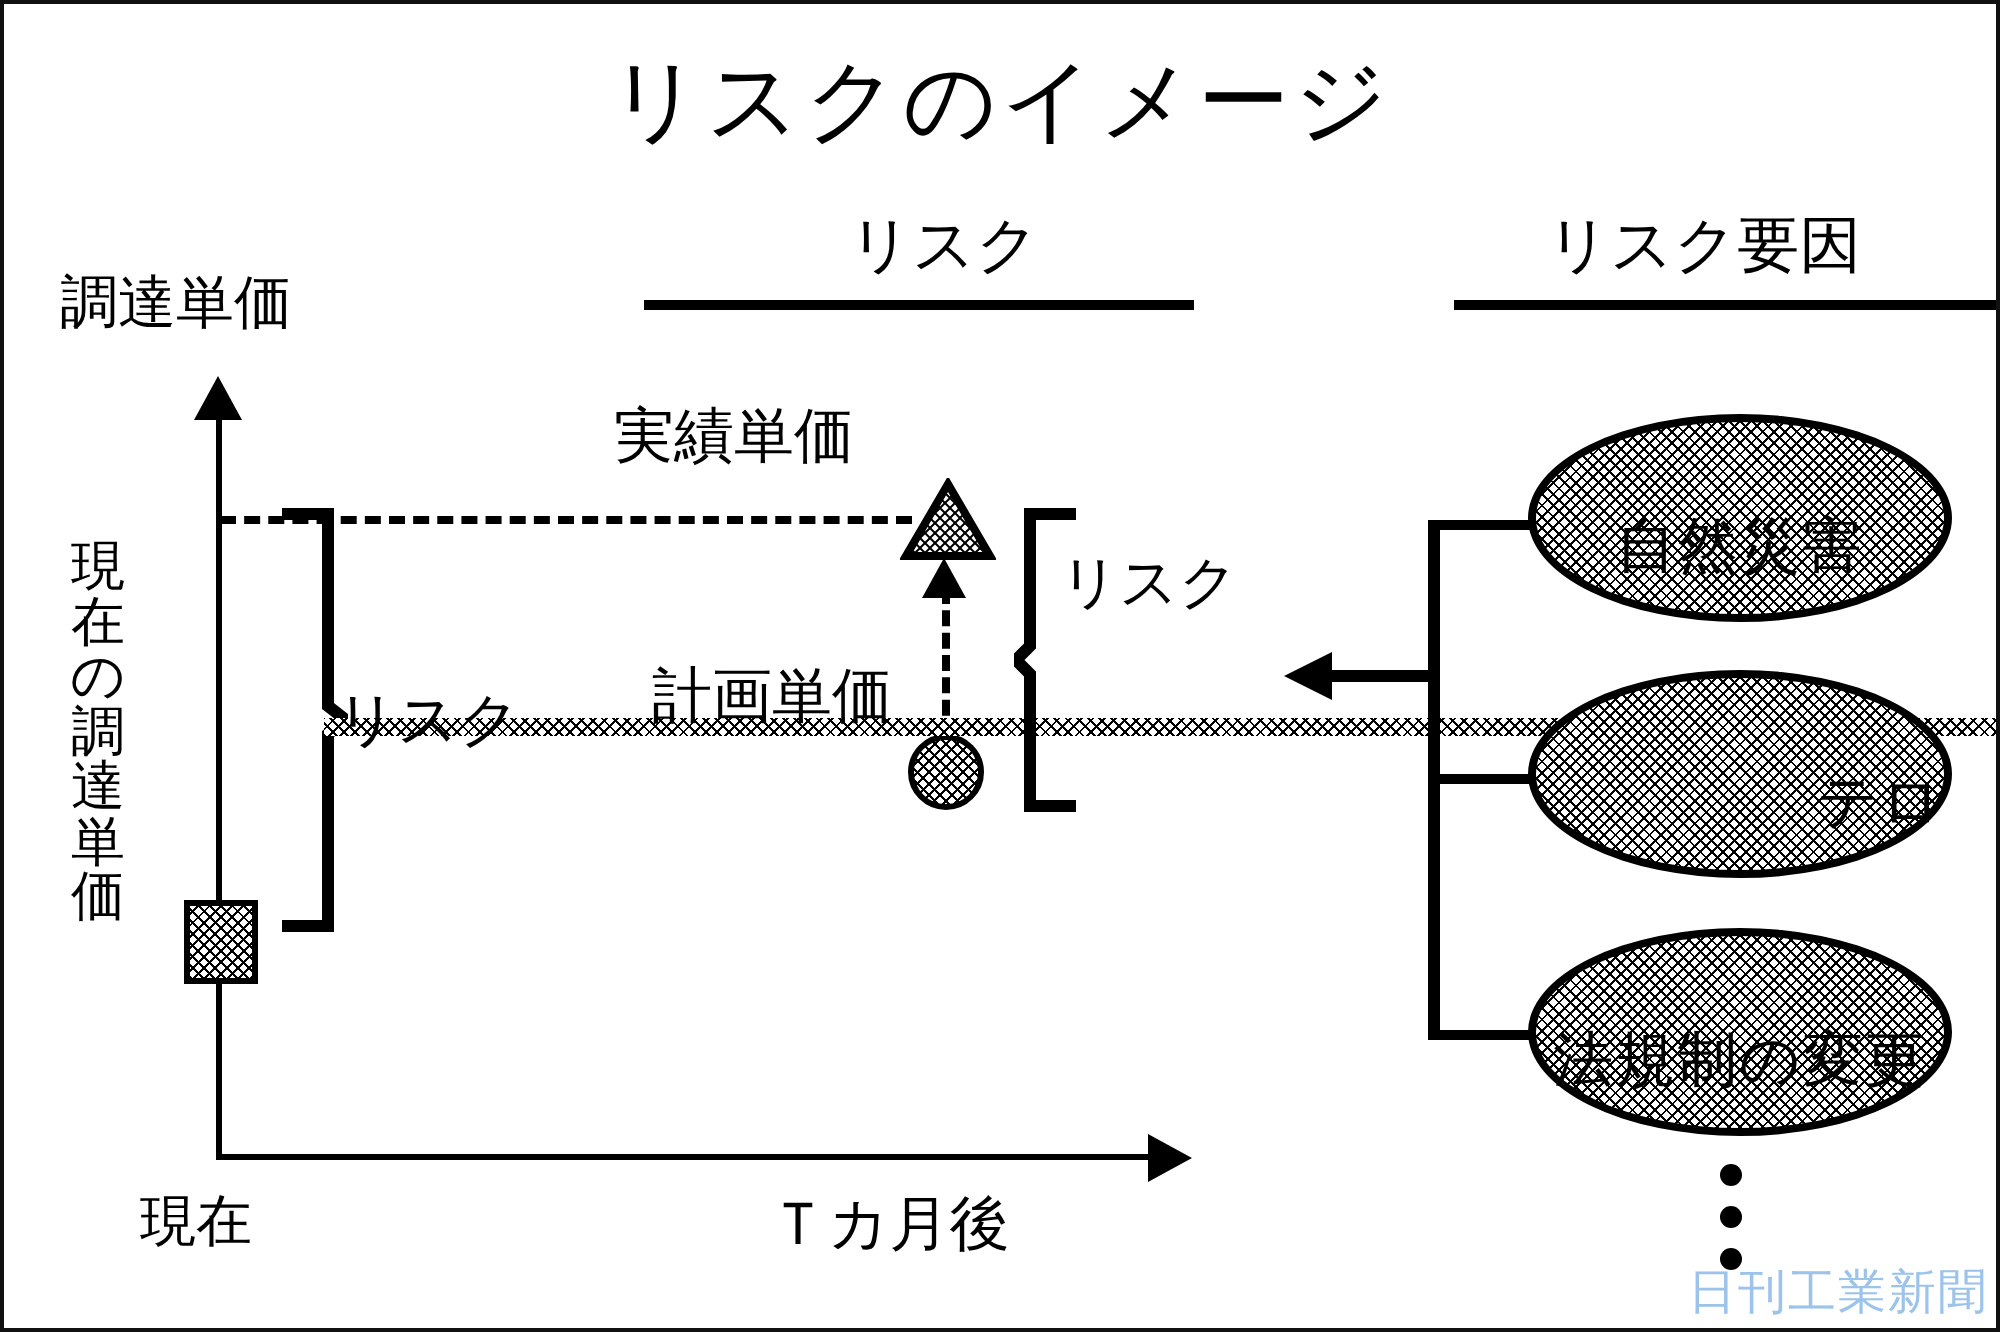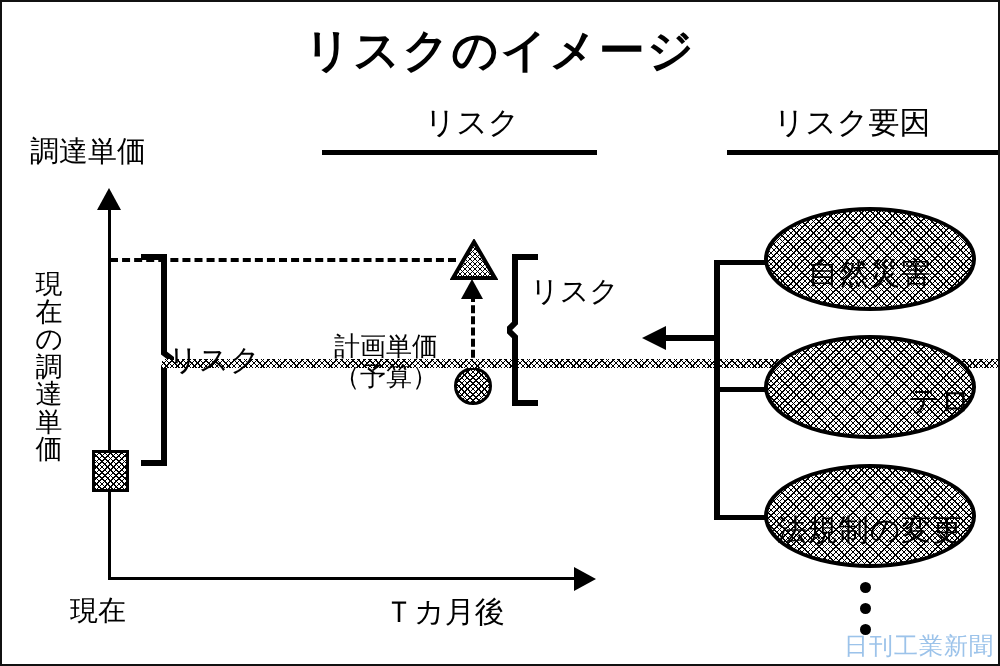--- a/index.html
+++ b/index.html
@@ -19,21 +19,21 @@
     box-sizing: border-box;
     overflow: hidden;
   }
   .abs { position: absolute; }
 
   
   #title {
     left: 0; right: 0; top: 18px;
     text-align: center;
     font-size: 46px;
-    font-weight: bold;
+    font-weight: normal;
     letter-spacing: 2px;
     color: #000;
   }
 
   
   .col-head {
     font-size: 31px;
     color: #000;
     text-align: center;
     white-space: nowrap;
@@ -148,21 +148,21 @@
   #brace-left { left: 138px; top: 252px; }
   #brace-right { left: 505px; top: 252px; }
 
   
   #label-actual {
     left: 305px; top: 196px;
     font-size: 30px; white-space: nowrap;
   }
   #label-plan {
     left: 300px; top: 330px;
-    font-size: 26px;
+    font-size: 30px;
     line-height: 1.15;
     text-align: center;
     width: 168px;
   }
   #label-plan span { display: block; }
   #label-risk-left {
     left: 166px; top: 338px;
     font-size: 30px; white-space: nowrap;
     position: relative;
   }
@@ -309,23 +309,23 @@
     <svg width="34" height="213" viewBox="0 0 34 213">
       <path d="M4,3 L24,3 L24,99 L33,106 L24,113 L24,209 L4,209" fill="none" stroke="#000" stroke-width="6" stroke-linejoin="miter" stroke-linecap="square"></path>
     </svg>
   </div>
 
   <div class="abs" id="label-risk-left">
     <span class="strike hatch"></span>
     <span class="txt">リスク</span>
   </div>
 
+  <div class="abs" id="label-actual">実績単価</div>
   <div class="abs" id="label-plan">
     <span>計画単価</span>
-    <span>（予算）</span>
   </div>
 
   <div class="abs brace" id="brace-right">
     <svg width="32" height="152" viewBox="0 0 32 152">
       <path d="M28,3 L8,3 L8,69 L1,76 L8,83 L8,149 L28,149" fill="none" stroke="#000" stroke-width="6" stroke-linejoin="miter" stroke-linecap="square"></path>
     </svg>
   </div>
 
   <div class="abs" id="label-risk-right">
     <span>リスク</span>

